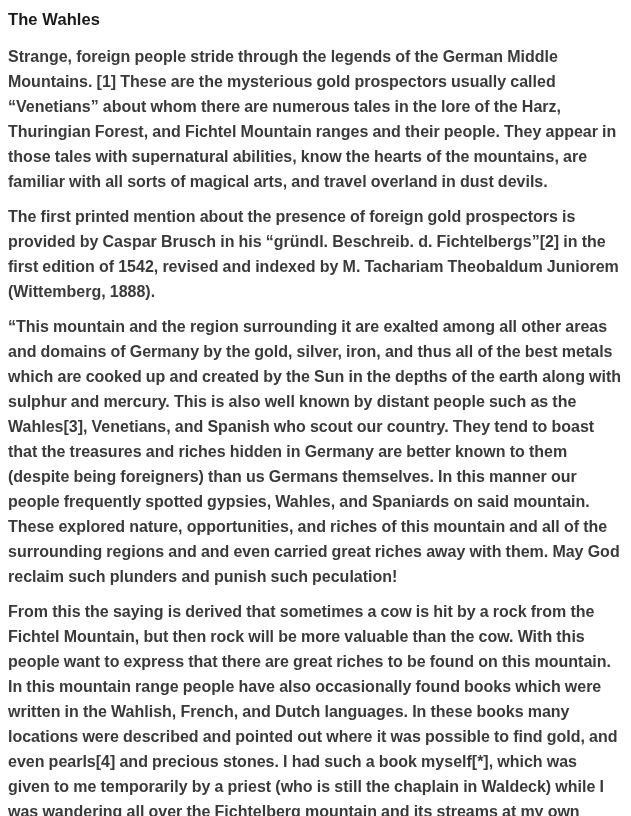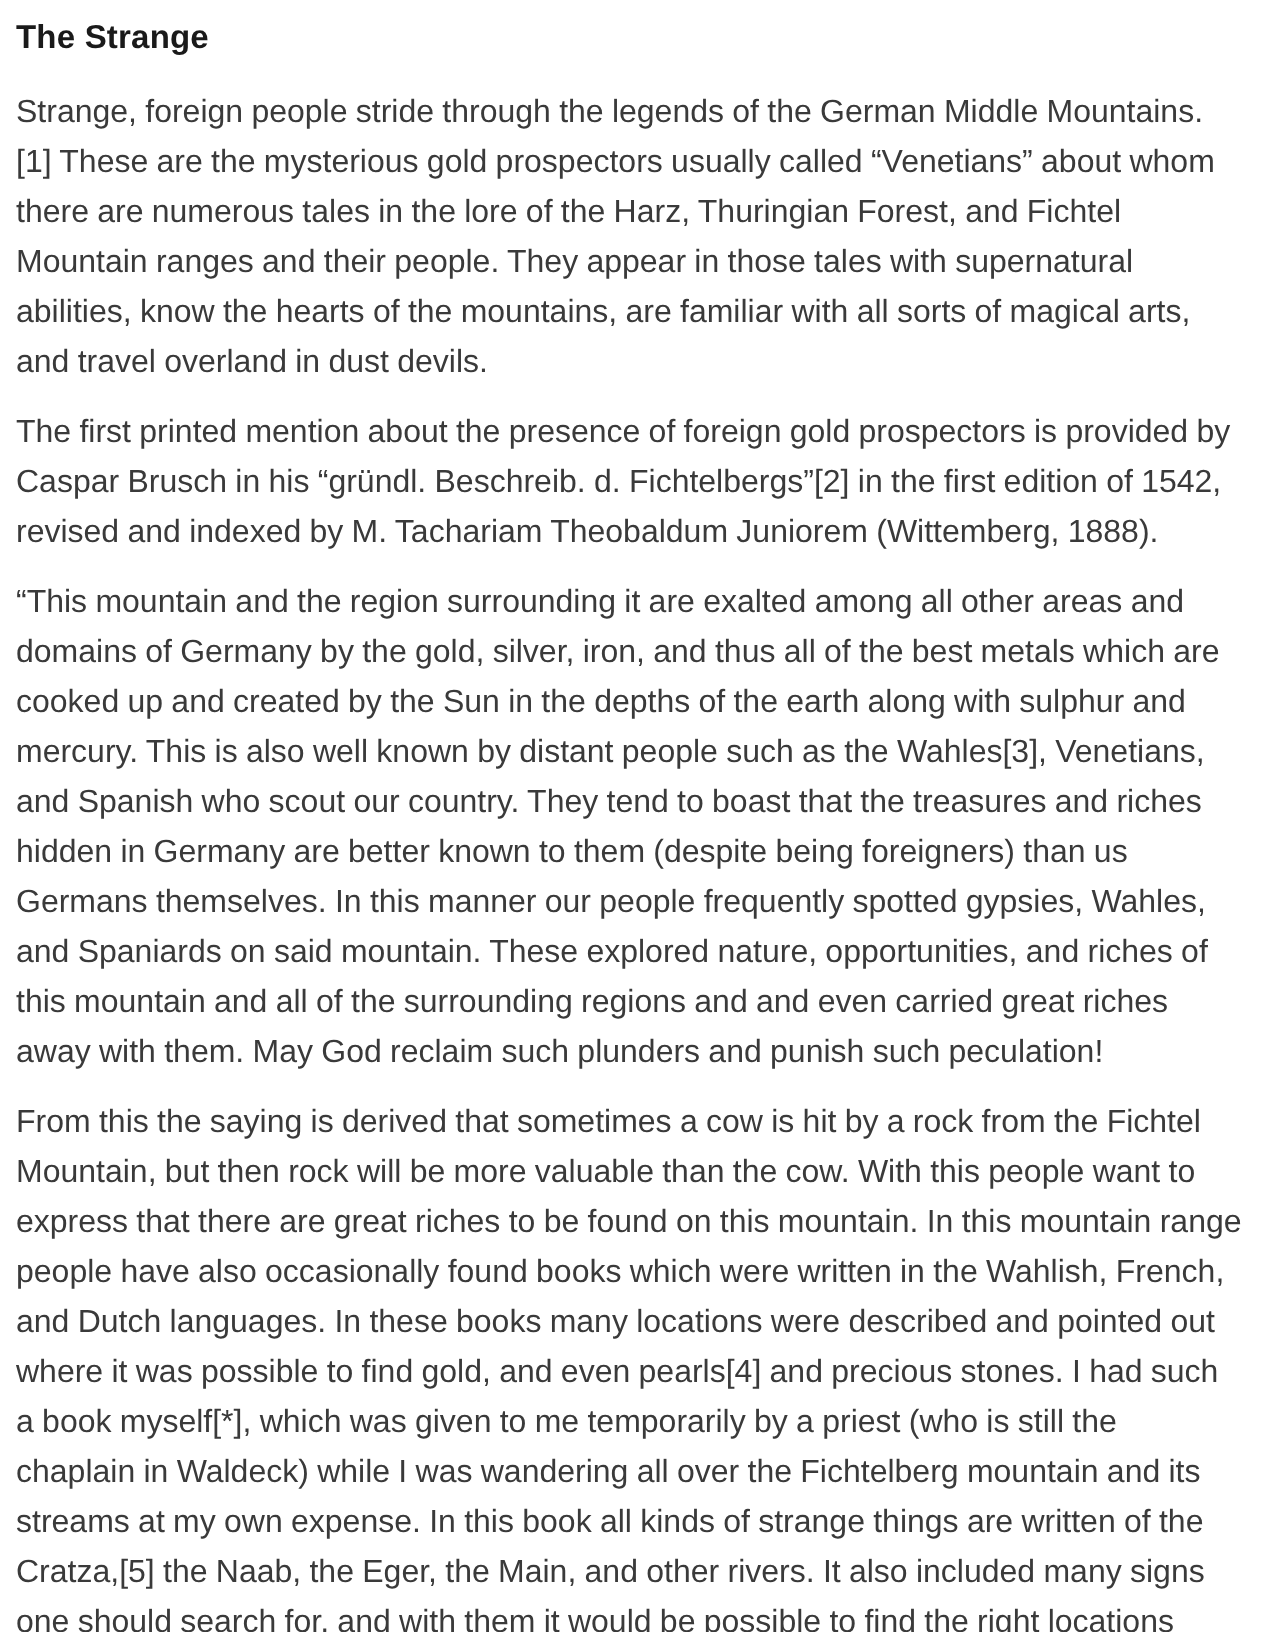--- a/index.html
+++ b/index.html
@@ -32,27 +32,28 @@
     font-size: 16.5px;
     font-weight: 700;
     color: var(--title-text);
     line-height: 20px;
     margin: 0 0 15px 0;
     letter-spacing: 0.1px;
   }
   .para {
     margin: 0 0 10px 0;
     word-spacing: -0.3px;
+    font-weight: bold;
   }
 </style>
 </head>
 <body>
 
 <div class="page">
-  <h1 class="article-title">The Strange</h1>
+  <h1 class="article-title">The Wahles</h1>
 
   <p class="para">Strange, foreign people stride through the legends of the German Middle Mountains. [1] These are the mysterious gold prospectors usually called “Venetians” about whom there are numerous tales in the lore of the Harz, Thuringian Forest, and Fichtel Mountain ranges and their people. They appear in those tales with supernatural abilities, know the hearts of the mountains, are familiar with all sorts of magical arts, and travel overland in dust devils.</p>
 
   <p class="para">The first printed mention about the presence of foreign gold prospectors is provided by Caspar Brusch in his “gründl. Beschreib. d. Fichtelbergs”[2] in the first edition of 1542, revised and indexed by M. Tachariam Theobaldum Juniorem (Wittemberg, 1888).</p>
 
   <p class="para">“This mountain and the region surrounding it are exalted among all other areas and domains of Germany by the gold, silver, iron, and thus all of the best metals which are cooked up and created by the Sun in the depths of the earth along with sulphur and mercury. This is also well known by distant people such as the Wahles[3], Venetians, and Spanish who scout our country. They tend to boast that the treasures and riches hidden in Germany are better known to them (despite being foreigners) than us Germans themselves. In this manner our people frequently spotted gypsies, Wahles, and Spaniards on said mountain. These explored nature, opportunities, and riches of this mountain and all of the surrounding regions and and even carried great riches away with them. May God reclaim such plunders and punish such peculation!</p>
 
   <p class="para">From this the saying is derived that sometimes a cow is hit by a rock from the Fichtel Mountain, but then rock will be more valuable than the cow. With this people want to express that there are great riches to be found on this mountain. In this mountain range people have also occasionally found books which were written in the Wahlish, French, and Dutch languages. In these books many locations were described and pointed out where it was possible to find gold, and even pearls[4] and precious stones. I had such a book myself[*], which was given to me temporarily by a priest (who is still the chaplain in Waldeck) while I was wandering all over the Fichtelberg mountain and its streams at my own expense. In this book all kinds of strange things are written of the Cratza,[5] the Naab, the Eger, the Main, and other rivers. It also included many signs one should search for, and with them it would be possible to find the right locations where gold, iron, beautiful stones, and pearls were hidden.”</p>
 </div>
 

